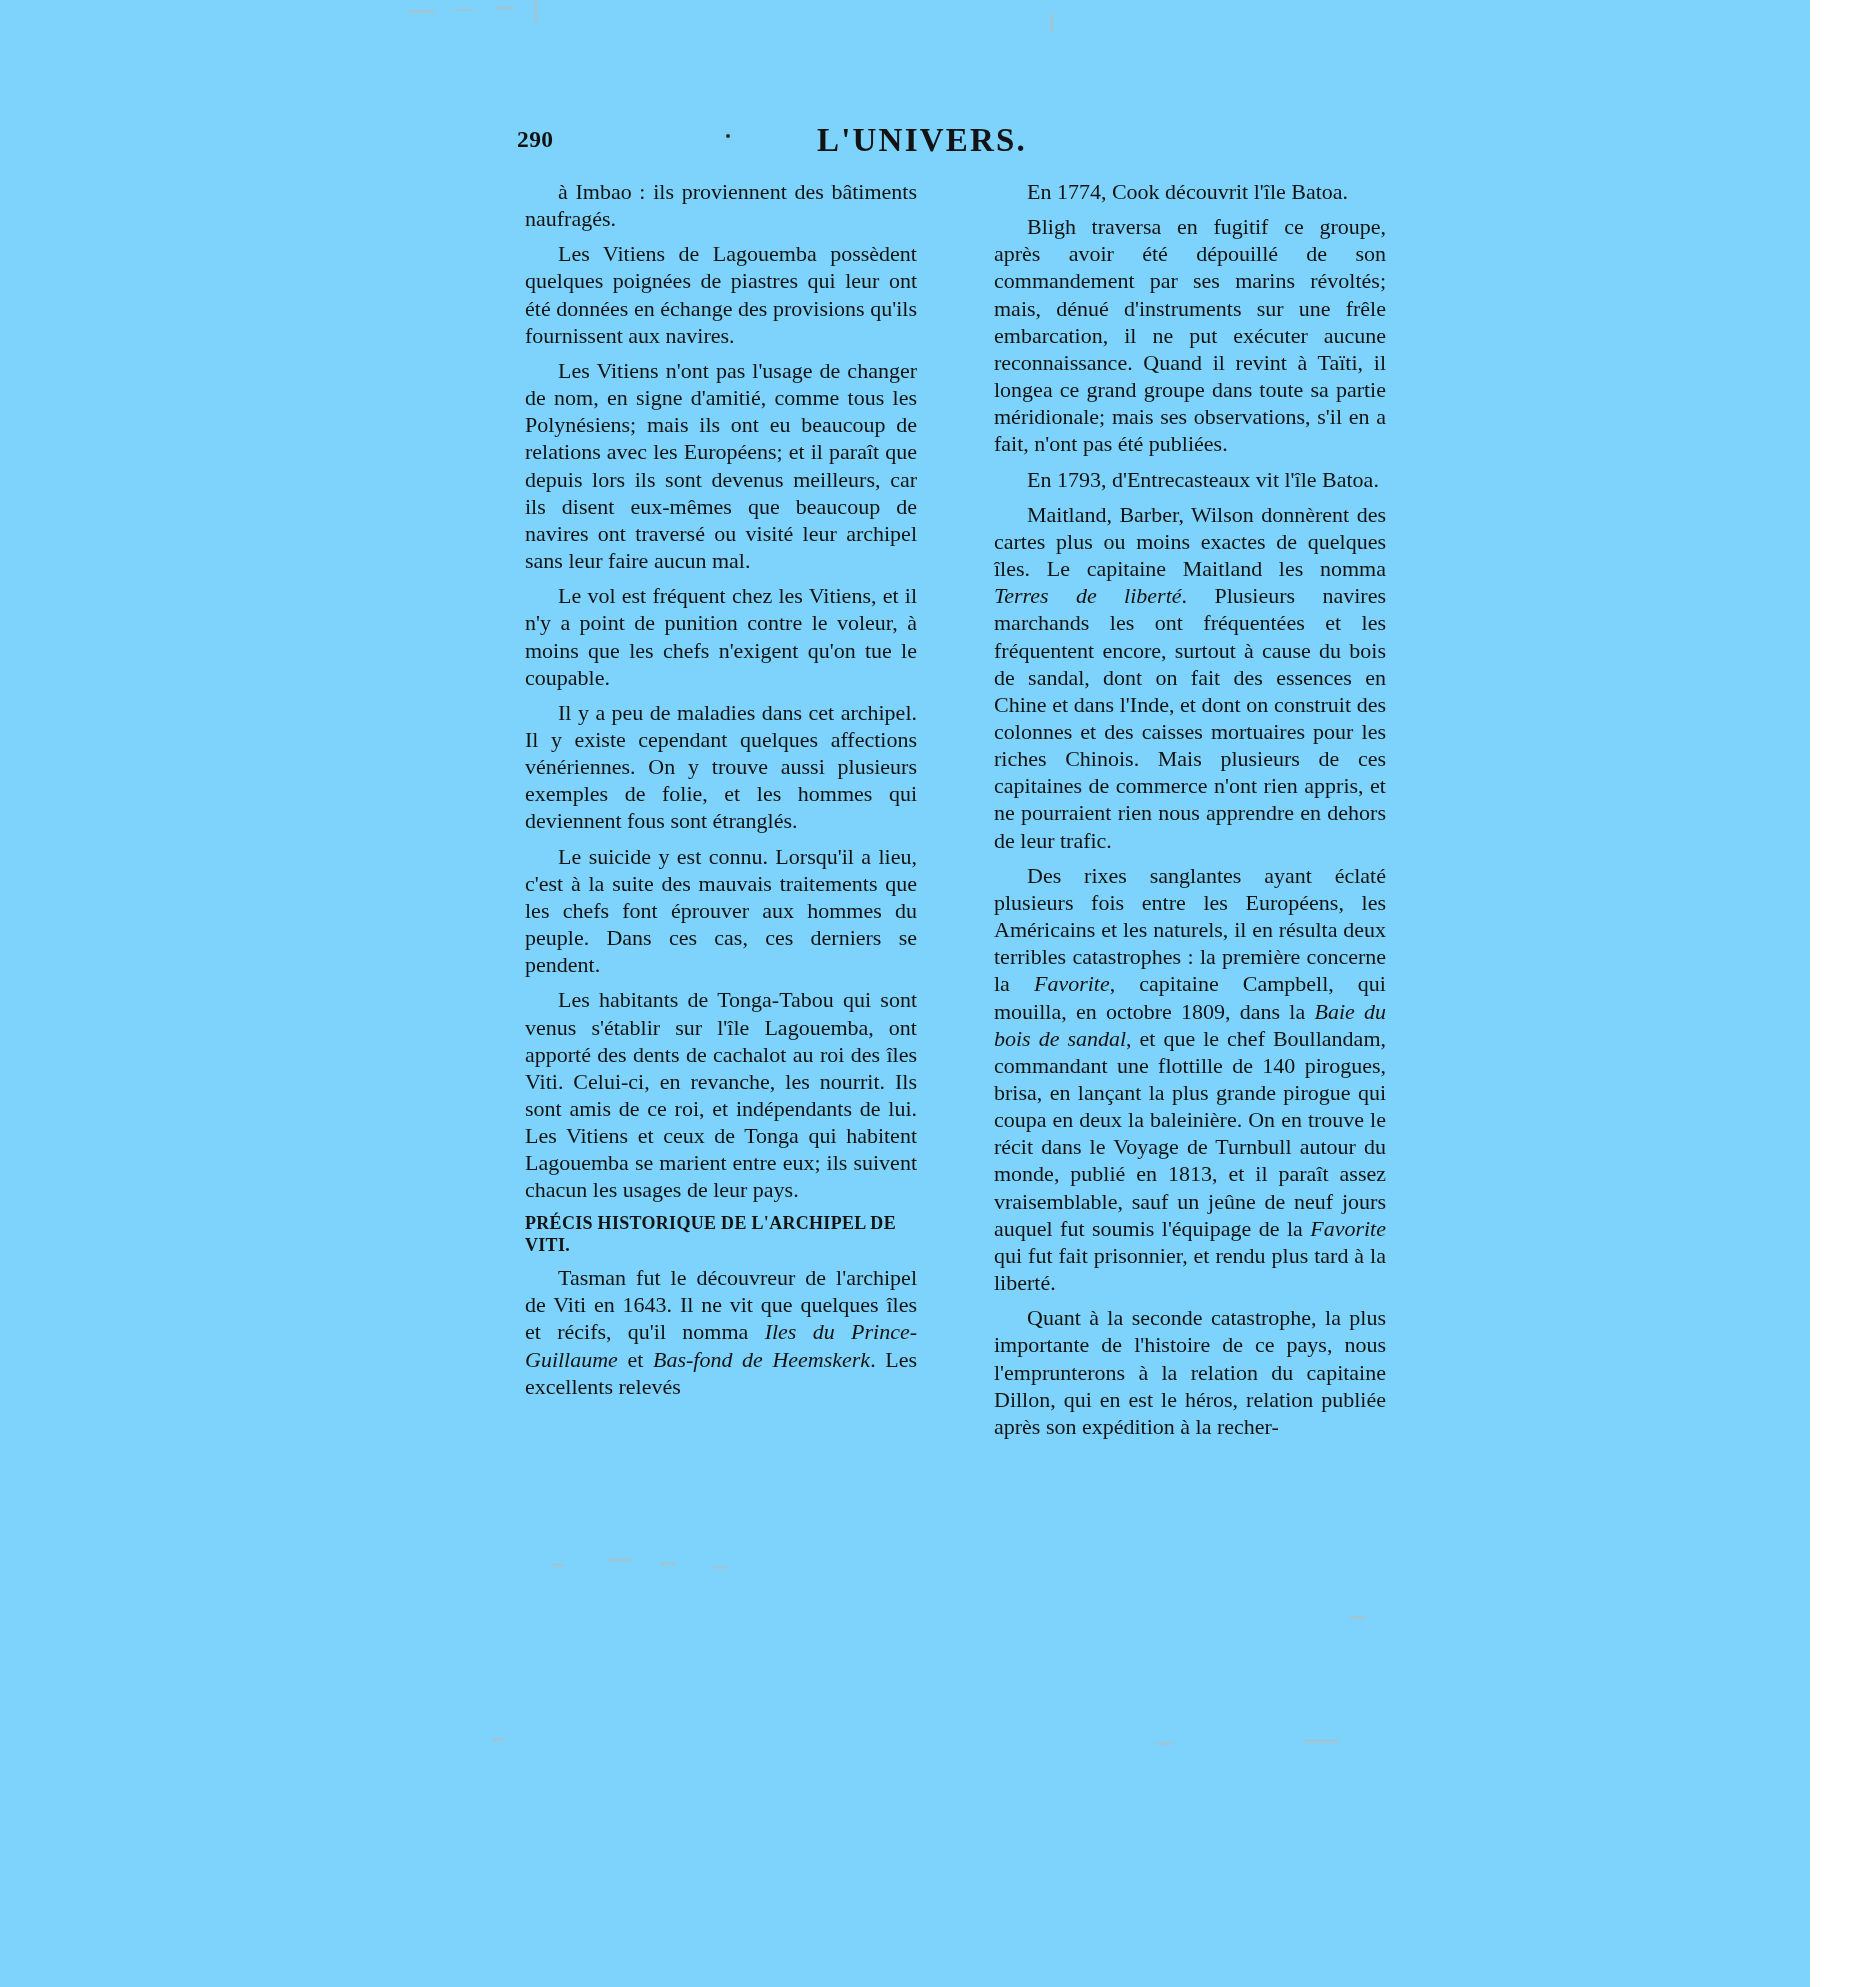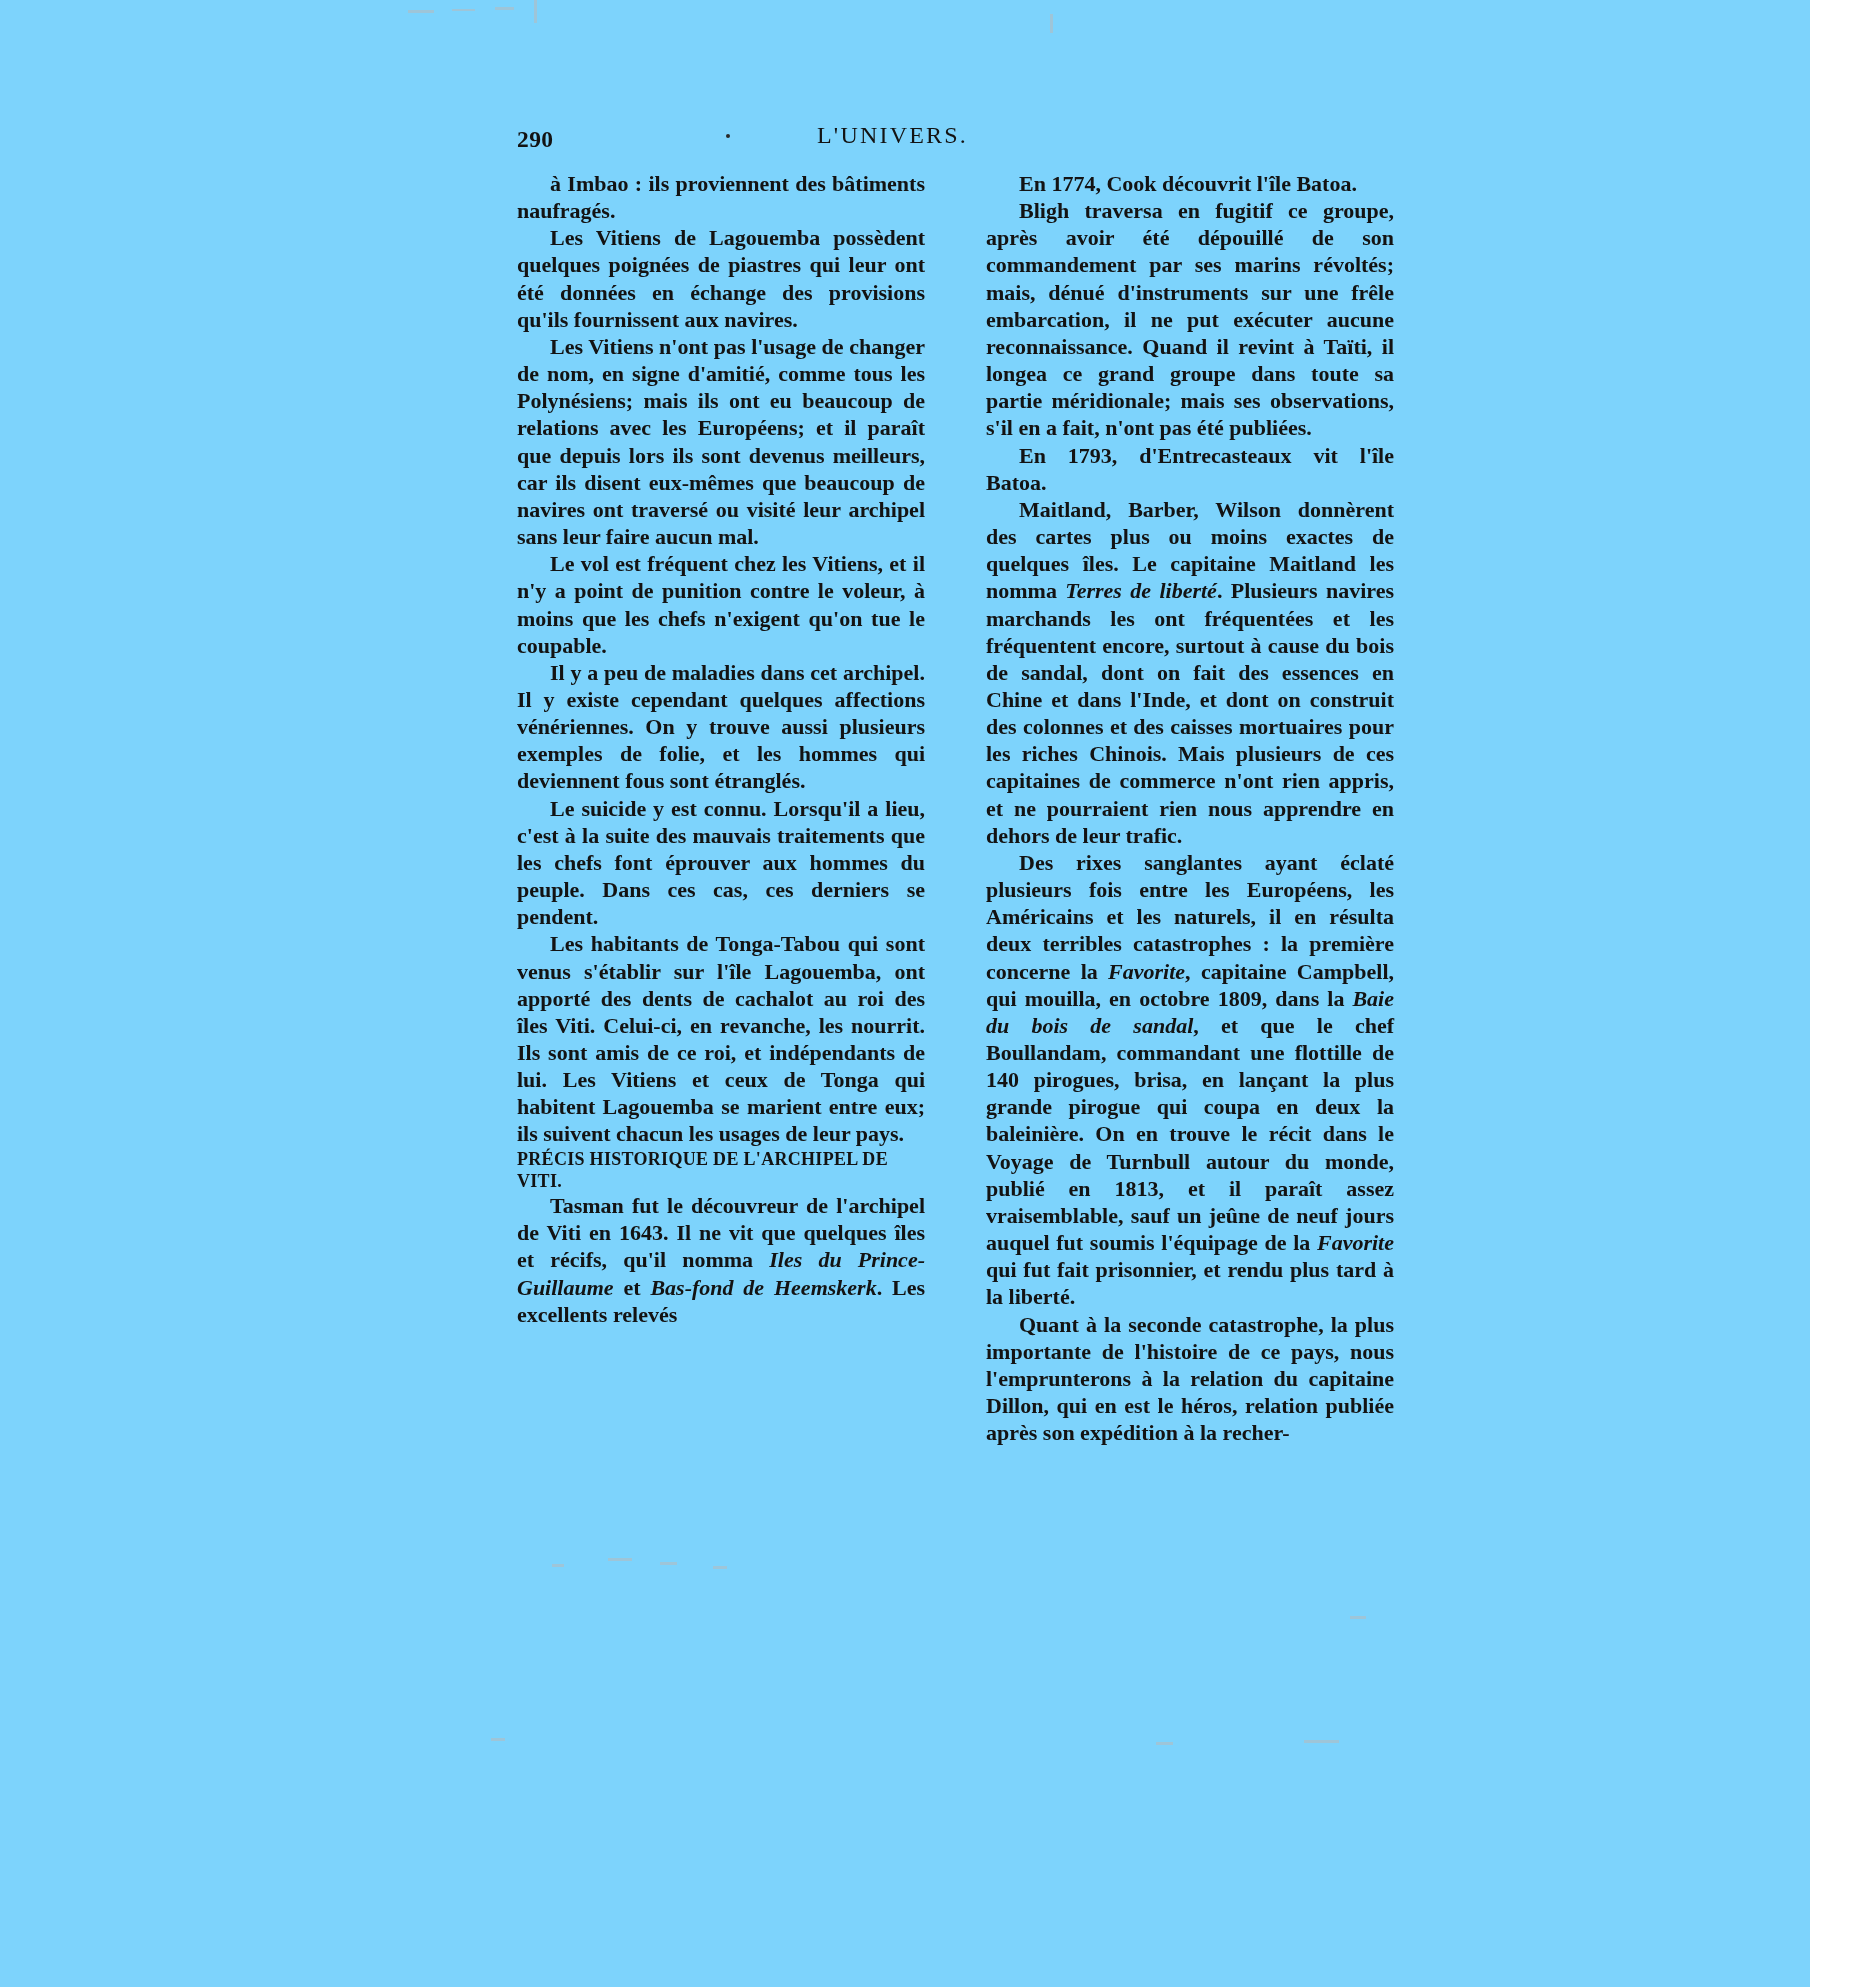--- a/index.html
+++ b/index.html
@@ -40,22 +40,22 @@
     left: 0;
     top: 3.5px;
     font-size: 23.5px;
     font-weight: bold;
     letter-spacing: 0.4px;
   }
   .running-title {
     position: absolute;
     left: 300px;
     top: 0;
-    font-size: 24px;
-    font-weight: normal;
+    font-size: 33px;
+    font-weight: bold;
     letter-spacing: 2.2px;
   }
   .mid-dot {
     position: absolute;
     left: 209px;
     top: 12px;
     width: 4.3px; height: 4.3px;
     background: #2a2a2a;
     border-radius: 50%;
   }
@@ -71,23 +71,22 @@
     width: 408px;
     font-size: 22px;
     line-height: 1.235;
     text-align: justify;
     text-justify: inter-word;
     hyphens: manual;
   }
   .col-left { left: 0; }
   .col-right { left: 469px; }
   .col p {
-    margin: 0;
+    margin: 8px;
     text-indent: 33px;
-    font-weight: bold;
   }
   .col p.noindent { text-indent: 0; }
   .section-head {
     margin-top: 12px;
     margin-bottom: 1.7px;
     font-size: 18px;
     font-variant: small-caps;
     letter-spacing: 0.3px;
     font-weight: bold;
     text-indent: 0 !important;

